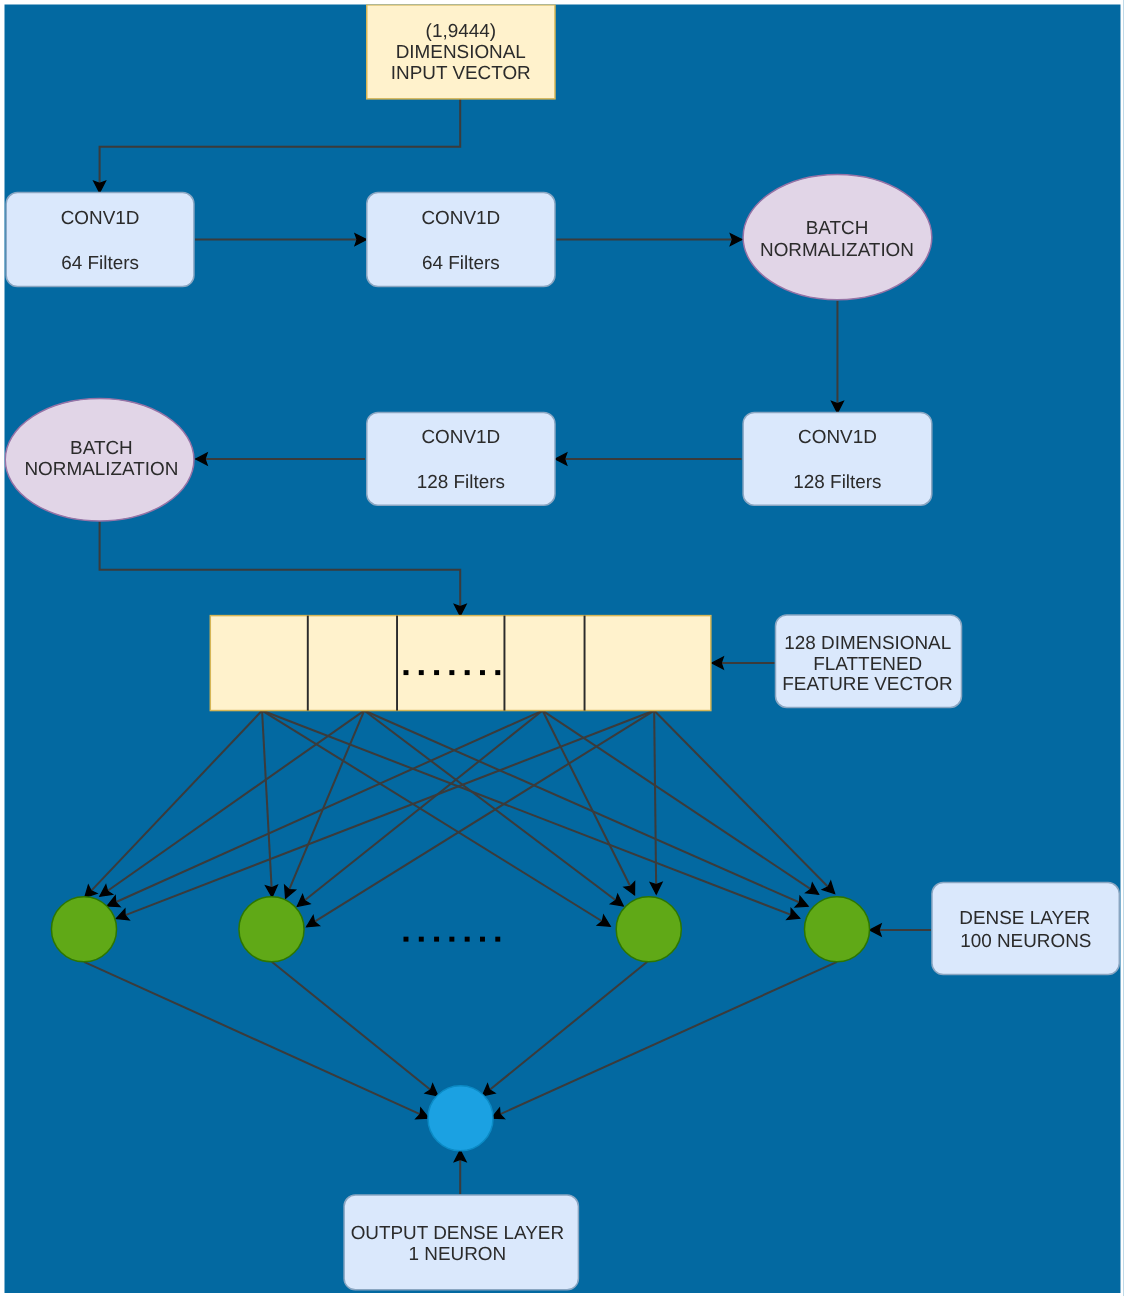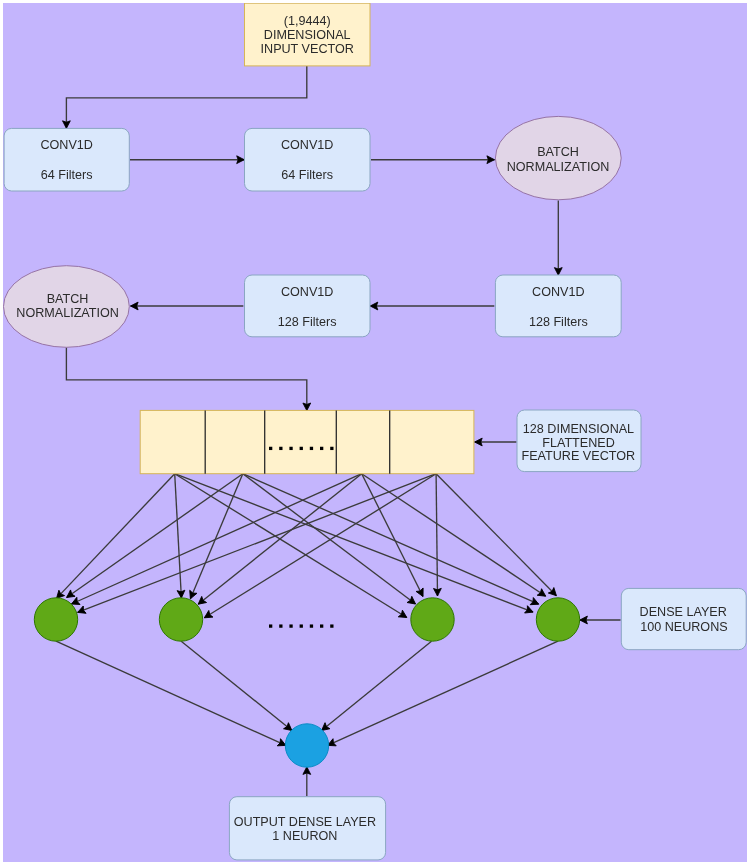--- a/index.html
+++ b/index.html
@@ -1,21 +1,21 @@
 <!DOCTYPE html>
 <html><head>
 <meta charset="utf-8">
 <title>1D CNN architecture diagram</title>
 <style>
   html,body{margin:0;padding:0;background:#ffffff;}
   body{width:749px;height:864px;overflow:hidden;
        font-family:"Liberation Sans",sans-serif;
 }
   #canvas{position:absolute;left:3px;top:3px;width:744px;height:859px;
-          background:#c4b5fd;}
+          background:#0369a1;}
   svg#diagram{position:absolute;left:0;top:0;display:block;
               shape-rendering:geometricPrecision;}
   #edge-layer{fill:none;stroke:#3b3b3b;stroke-width:1.35;
               stroke-linecap:butt;stroke-linejoin:miter;}
   .nodelabel{font-family:"Liberation Sans",sans-serif;font-size:12.6px;
              fill:#2b2b2b;text-anchor:middle;}
 
 </style>
 </head>
 <body>

